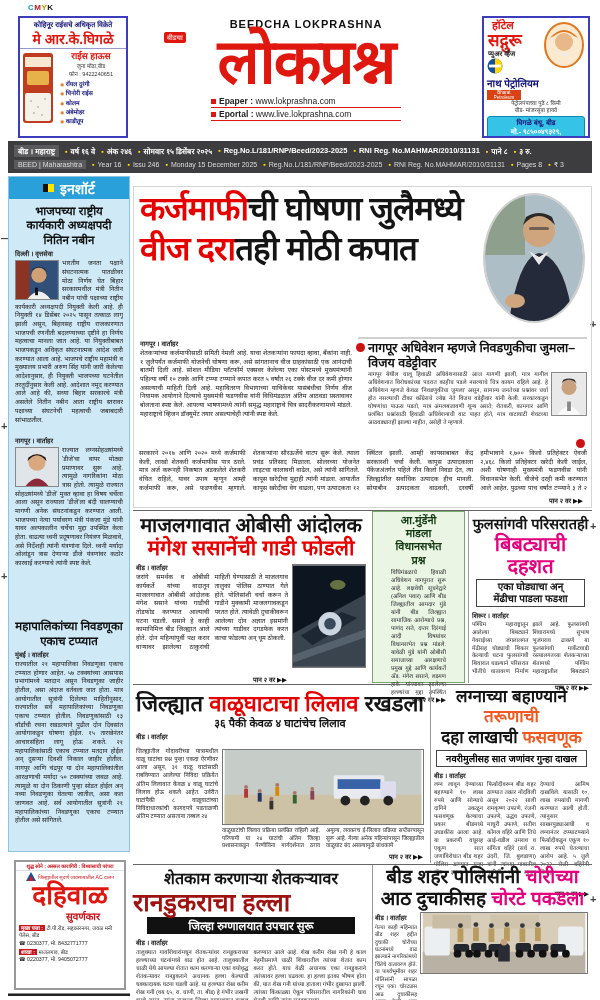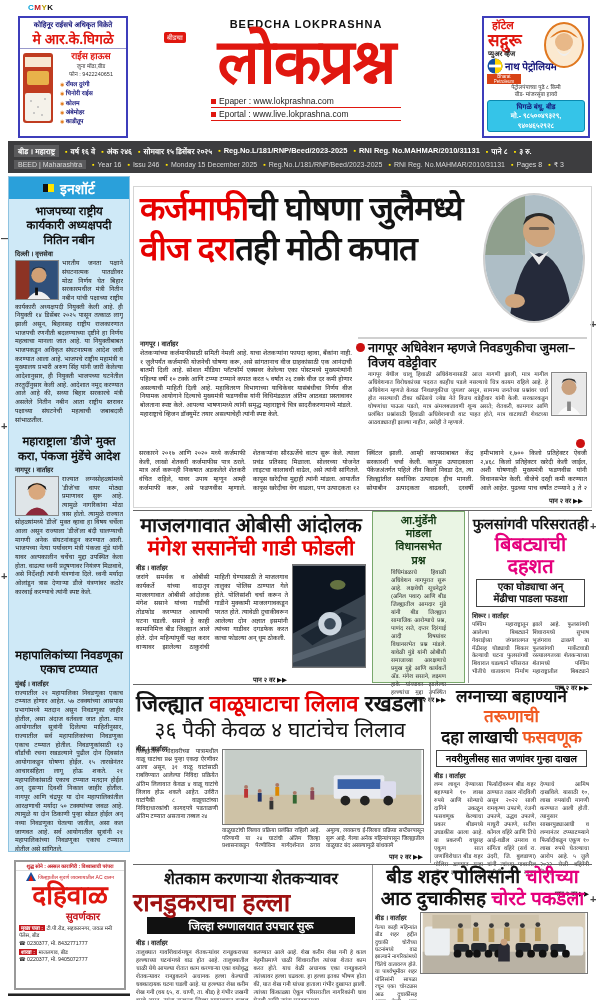--- a/index.html
+++ b/index.html
@@ -23,34 +23,34 @@
   .ad-left li { font-size:6px; font-weight:bold; color:#15157a; line-height:1.55; }
   .ad-left li::before { content:"◉ "; color:#e07818; font-size:5px; }
 
   .masthead { position:absolute; left:138px; top:18px; width:336px; text-align:center; }
   .mast-top { font-size:11px; font-weight:bold; color:#111; letter-spacing:1px; }
   .kicker { position:absolute; left:26px; top:14px; background:#e0170f; color:#fff; font-size:7px;
             padding:1px 3px; border-radius:2px; }
   .mast-title { font-size:62px; font-weight:800; color:#e0170f; line-height:1.02; letter-spacing:-2px; }
   .mast-links { width:190px; margin:2px auto 0; text-align:left; }
   .mast-links .row { font-size:8.5px; color:#222; border-bottom:1px solid #e0170f; padding:1px 0; }
-  .mast-links .row b { font-weight:normal; }
+  .mast-links .row b { font-weight:bold; }
   .sqr { display:inline-block; width:5px; height:5px; background:#e0170f; margin-right:3px; }
 
   .ad-right { left:482px; top:16px; width:108px; height:122px; text-align:center; }
   .ad-right .h1 { font-size:11px; font-weight:bold; color:#e0170f; line-height:1.05; padding-top:2px;}
   .ad-right .h2 { font-size:17px; font-weight:800; color:#e0170f; line-height:1; }
   .ad-right .veg { font-size:7px; font-weight:bold; color:#222; text-align:left; padding-left:4px; }
   .ad-right .nath { font-size:10px; font-weight:bold; color:#15157a; }
   .ad-right .small { font-size:5.5px; color:#333; line-height:1.3; }
   .ad-right .cyanbox { background:#35c4e8; border:1px solid #0a8ab0; margin:2px 3px 0; border-radius:3px;
                        color:#15157a; font-weight:bold; font-size:7px; line-height:1.35; padding:1px 0;}
   .ad-right .cyanbox .ph { color:#fff; }
   .saint { position:absolute; right:4px; top:4px; }
-  .bprow { display:flex; align-items:center; gap:2px; padding-left:3px; }
+  .bprow { display:flex; align-items:flex-start; gap:2px; padding-left:3px;flex-direction:column; }
   .bplogo { flex:0 0 auto; }
   .bptxt { font-size:4.5px; color:#fff; background:#d84315; padding:0 1px; }
 
   
   .infobar { position:absolute; left:8px; top:141px; width:584px; height:32px; background:#3d3d3f;
              color:#fff; display:flex; flex-direction:column; justify-content:space-evenly; padding:0 6px; }
   .infobar .irow { display:flex; align-items:center; gap:6px; white-space:nowrap; }
   .infobar .irow.r1 { font-size:7.5px; font-weight:bold; }
   .infobar .irow.r2 { font-size:7px; color:#dcdcdc; }
   .infobar .cell::before { content:"▪"; color:#ffe400; margin-right:3px; font-size:7px; }
@@ -113,21 +113,21 @@
   .bibat .h1 { font-size:14.5px; font-weight:800; color:#141414; text-align:center; }
   .bibat .h2 { font-size:20px; font-weight:800; color:#e5007d; text-align:center; line-height:1.1; }
   .bibat .sub { border:1px solid #444; margin:2px 4px; font-size:10px; font-weight:800; color:#141414;
                 text-align:center; line-height:1.2; padding:1px 0; }
   .bibat .cols { column-count:2; column-gap:4px; height:62px; }
 
   .row3 { position:absolute; left:0; top:500px; width:459px; height:178px; border-top:1px solid #666; }
   .valu { position:absolute; left:0; top:0; width:294px; height:178px; }
   .valu .h { font-size:22px; font-weight:800; text-align:center; color:#141414; padding-top:2px; }
   .valu .h .red { color:#e60000; }
-  .valu .sub { font-size:21px; font-weight:400; text-align:center; color:#141414; line-height:1.2; }
+  .valu .sub { font-size:11px; font-weight:700; text-align:center; color:#141414; line-height:1.2; }
   .valu .leftcol { position:absolute; left:3px; top:62px; width:82px; height:112px; }
   .valu .photo { position:absolute; left:89px; top:64px; }
   .valu .cap { position:absolute; left:89px; top:142px; width:202px; height:34px; column-count:2; column-gap:6px; }
   .lagna { position:absolute; left:297px; top:0; width:162px; height:178px; border-left:1px solid #999; padding:2px 3px; }
   .lagna .h { font-size:17px; font-weight:800; text-align:center; color:#141414; line-height:1.2; }
   .lagna .h .org { color:#f05a22; }
   .lagna .sub { border:1px solid #444; margin:2px 2px; font-size:9.5px; font-weight:800; text-align:center; padding:1px 0; }
   .lagna .cols { column-count:3; column-gap:4px; height:108px; font-size:5.8px; }
 
   .row4 { position:absolute; left:0; top:680px; width:459px; height:142px; border-top:1px solid #666; }
@@ -267,21 +267,20 @@
           <circle cx="24" cy="15" r="8" fill="#d2a075"></circle>
             <path d="M16 11 Q24 2 32 11 L30 8 Q24 4 18 8Z" fill="#222"></path>
           <path d="M12 40 Q24 24 36 40Z" fill="#f0f0f0"></path>
             <rect x="20" y="28" width="3" height="8" fill="#111"></rect>
         </svg>
         <span>भारतीय जनता पक्षाने संघटनात्मक पातळीवर मोठा निर्णय घेत बिहार सरकारमधील मंत्री नितीन नबीन यांची पक्षाच्या राष्ट्रीय कार्यकारी अध्यक्षपदी नियुक्ती केली आहे. ही नियुक्ती १४ डिसेंबर २०२५ पासून तत्काळ लागू झाली असून, बिहारसह राष्ट्रीय राजकारणात भाजपची रणनीती बदलण्याच्या दृष्टीने हा निर्णय महत्वाचा मानला जात आहे. या नियुक्तीबाबत भाजपकडून अधिकृत संघटनात्मक आदेश जारी करण्यात आला आहे. भाजपचे राष्ट्रीय महामंत्री व मुख्यालय प्रभारी अरुण सिंह यांनी जारी केलेल्या आदेशानुसार, ही नियुक्ती भाजपच्या घटनेतील तरतुदींनुसार केली आहे. आदेशात नमूद करण्यात आले आहे की, सध्या बिहार सरकारचे मंत्री असलेले नितीन नबीन आता राष्ट्रीय स्तरावर पक्षाच्या संघटनेची महत्वाची जबाबदारी सांभाळतील.</span>
       </div>
     </div>
 
     <div class="sb-art">
-      <div class="sb-title">महाराष्ट्राला 'डीजे' मुक्त करा, पंकजा मुंडेंचे आदेश</div>
       <div class="byline">नागपूर । वार्ताहर</div>
       <div class="tiny" style="height:166px;">
         <svg class="sb-photo" width="44" height="40" viewBox="0 0 44 40">
           <rect width="44" height="40" fill="#dfe5e8"></rect>
             <circle cx="22" cy="15" r="9" fill="#d9a87e"></circle>
           <path d="M12 14 Q22 1 32 14 L31 10 Q22 3 13 10Z" fill="#1a1a1a"></path>
           <path d="M10 40 Q22 24 34 40Z" fill="#8c2a3c"></path>
         </svg>
         <span>राज्यात लग्नसोहळ्यांमध्ये 'डीजे'चा वापर मोठ्या प्रमाणावर सुरू आहे. त्यामुळे नागरिकांना मोठा त्रास होतो. त्यामुळे राज्यात सोहळ्यांमध्ये 'डीजे' मुक्त व्हावा हा विषय चर्चेला आला असून राज्याला 'डीजे'ला बंदी घालण्याची मागणी अनेक संघटनांकडून करण्यात आली. भाजपच्या नेत्या पर्यावरण मंत्री पंकजा मुंडे यांनी यावर अल्पकालीन चर्चेचा मुद्दा उपस्थित केला होता. वाढत्या ध्वनी प्रदूषणावर नियंत्रण मिळवावे, असे निर्देशही त्यांनी यंत्रणांना दिले. ध्वनी मर्यादा ओलांडून त्रास देणाऱ्या डीजे यंत्रणांवर कठोर कारवाई करण्याचे त्यांनी स्पष्ट केले.</span>
       </div>

